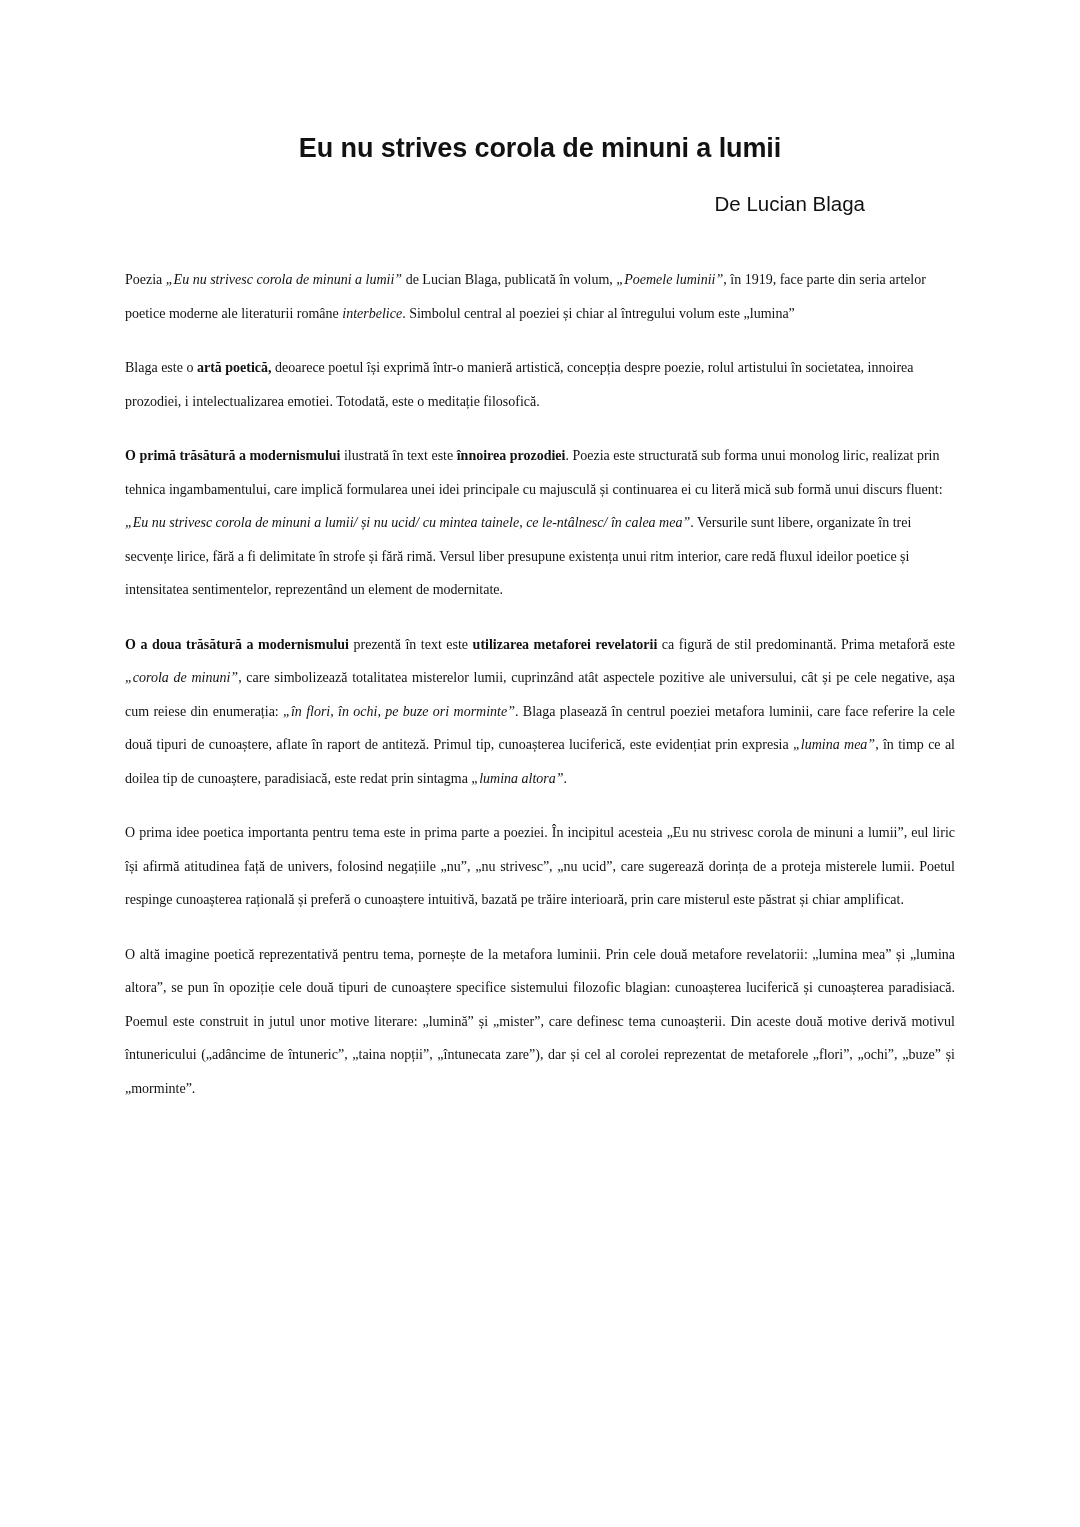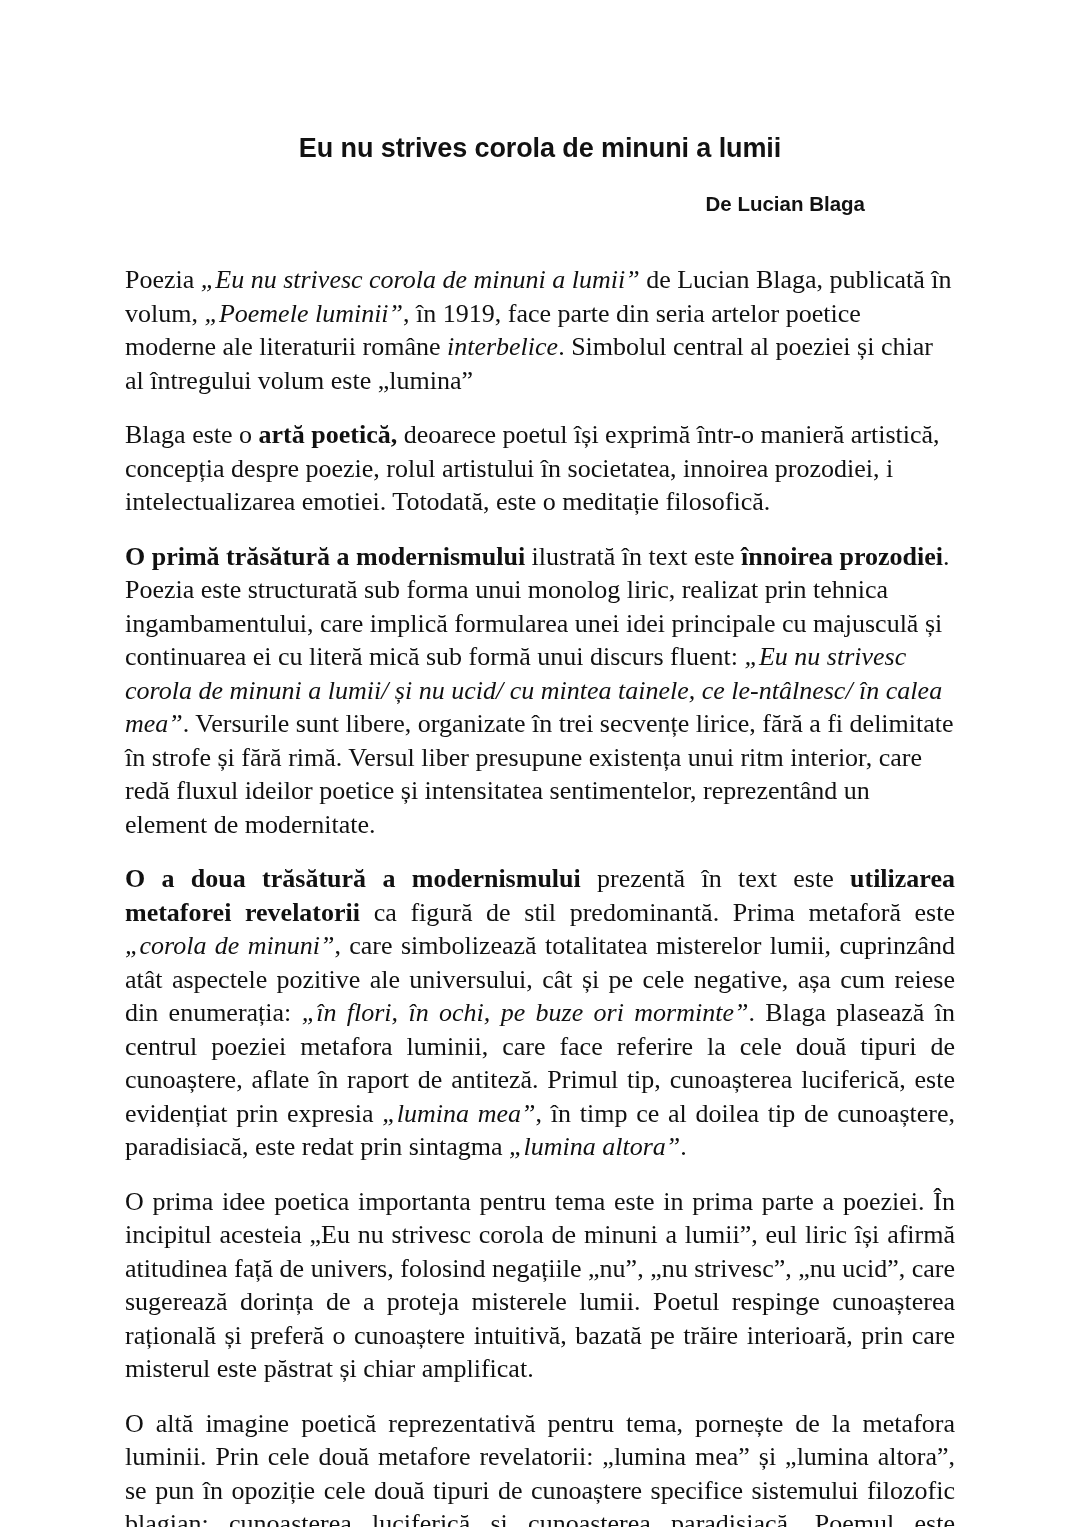--- a/index.html
+++ b/index.html
@@ -30,36 +30,36 @@
     letter-spacing: -0.1px;
     text-align: center;
     color: #121212;
     margin: 0;
     padding: 132px 120px 0 120px;
     line-height: 1.25;
   }
 
   .doc-byline {
     font-family: "Liberation Sans", "DejaVu Sans", sans-serif;
-    font-weight: bold;
+    font-weight: normal;
     font-size: 20.5px;
     color: #121212;
     text-align: right;
     margin: 0;
     padding: 25px 215px 0 120px;
     line-height: 1.25;
   }
 
   .body-area {
     padding: 0 125px 0 125px;
     margin-top: 47px;
   }
 
   p.para {
-    font-size: 26px;
+    font-size: 14px;
     line-height: 33.5px;
     margin: 0 0 21px 0;
     color: #111111;
     text-align: left;
     hyphens: none;
   }
 
   p.para.justified {
     text-align: justify;
     text-justify: inter-word;

